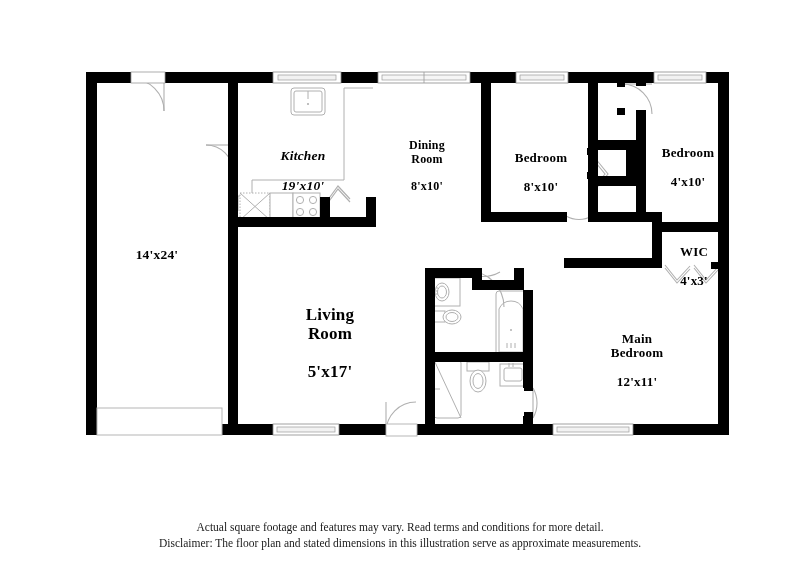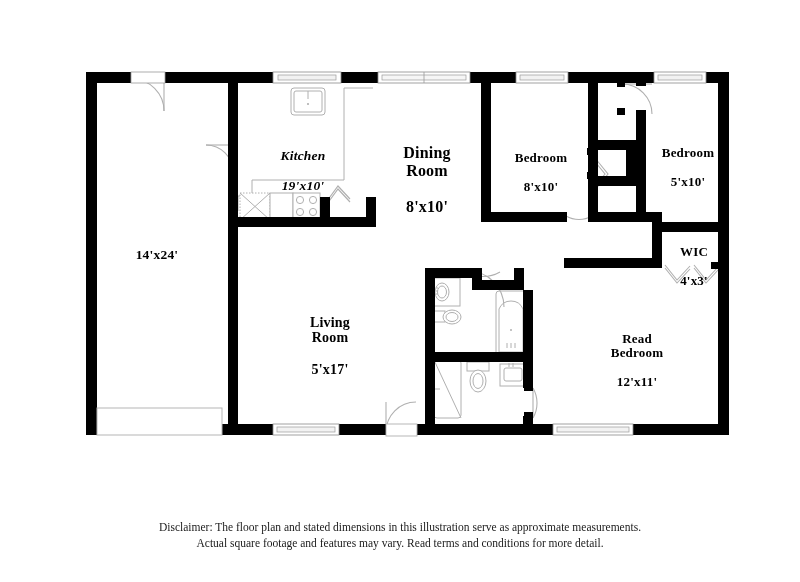--- a/index.html
+++ b/index.html
@@ -309,51 +309,51 @@
 
   <div class="room-label" style="left:77px; top:232px; width:160px; font-size:13.5px;">
     <span class="rl-dim">14'x24'</span>
   </div>
 
   <div class="room-label" style="left:233px; top:133px; width:140px; font-size:13.5px;font-style:italic;">
     <span class="rl-name">Kitchen</span>
     <span class="rl-dim">19'x10'</span>
   </div>
 
-  <div class="room-label" style="left:377px; top:126px; width:100px; font-size:16px;">
+  <div class="room-label" style="left:377px; top:126px; width:100px; font-size:12px;">
     <span class="rl-name">Dining
 Room</span>
     <span class="rl-dim">8'x10'</span>
   </div>
 
   <div class="room-label" style="left:481px; top:136px; width:120px; font-size:13px;">
     <span class="rl-name">Bedroom</span>
     <span class="rl-dim">8'x10'</span>
   </div>
 
   <div class="room-label" style="left:628px; top:131px; width:120px; font-size:13px;">
     <span class="rl-name">Bedroom</span>
-    <span class="rl-dim">5'x10'</span>
+    <span class="rl-dim">4'x10'</span>
   </div>
 
   <div class="room-label" style="left:654px; top:230px; width:80px; font-size:13px;">
     <span class="rl-name">WIC</span>
     <span class="rl-dim">4'x3'</span>
   </div>
 
-  <div class="room-label" style="left:280px; top:299px; width:100px; font-size:14px;">
+  <div class="room-label" style="left:280px; top:286px; width:100px; font-size:17px;">
     <span class="rl-name">Living
 Room</span>
     <span class="rl-dim">5'x17'</span>
   </div>
 
   <div class="room-label" style="left:577px; top:317px; width:120px; font-size:13px;">
-    <span class="rl-name">Read
+    <span class="rl-name">Main
 Bedroom</span>
     <span class="rl-dim">12'x11'</span>
   </div>
 
   <div class="disclaimer" style="top:520px; font-size:11.5px;">
+    <div>Actual square footage and features may vary. Read terms and conditions for more detail.</div>
     <div>Disclaimer: The floor plan and stated dimensions in this illustration serve as approximate measurements.</div>
-    <div>Actual square footage and features may vary. Read terms and conditions for more detail.</div>
   </div>
 
 </div>
 
 </body></html>

